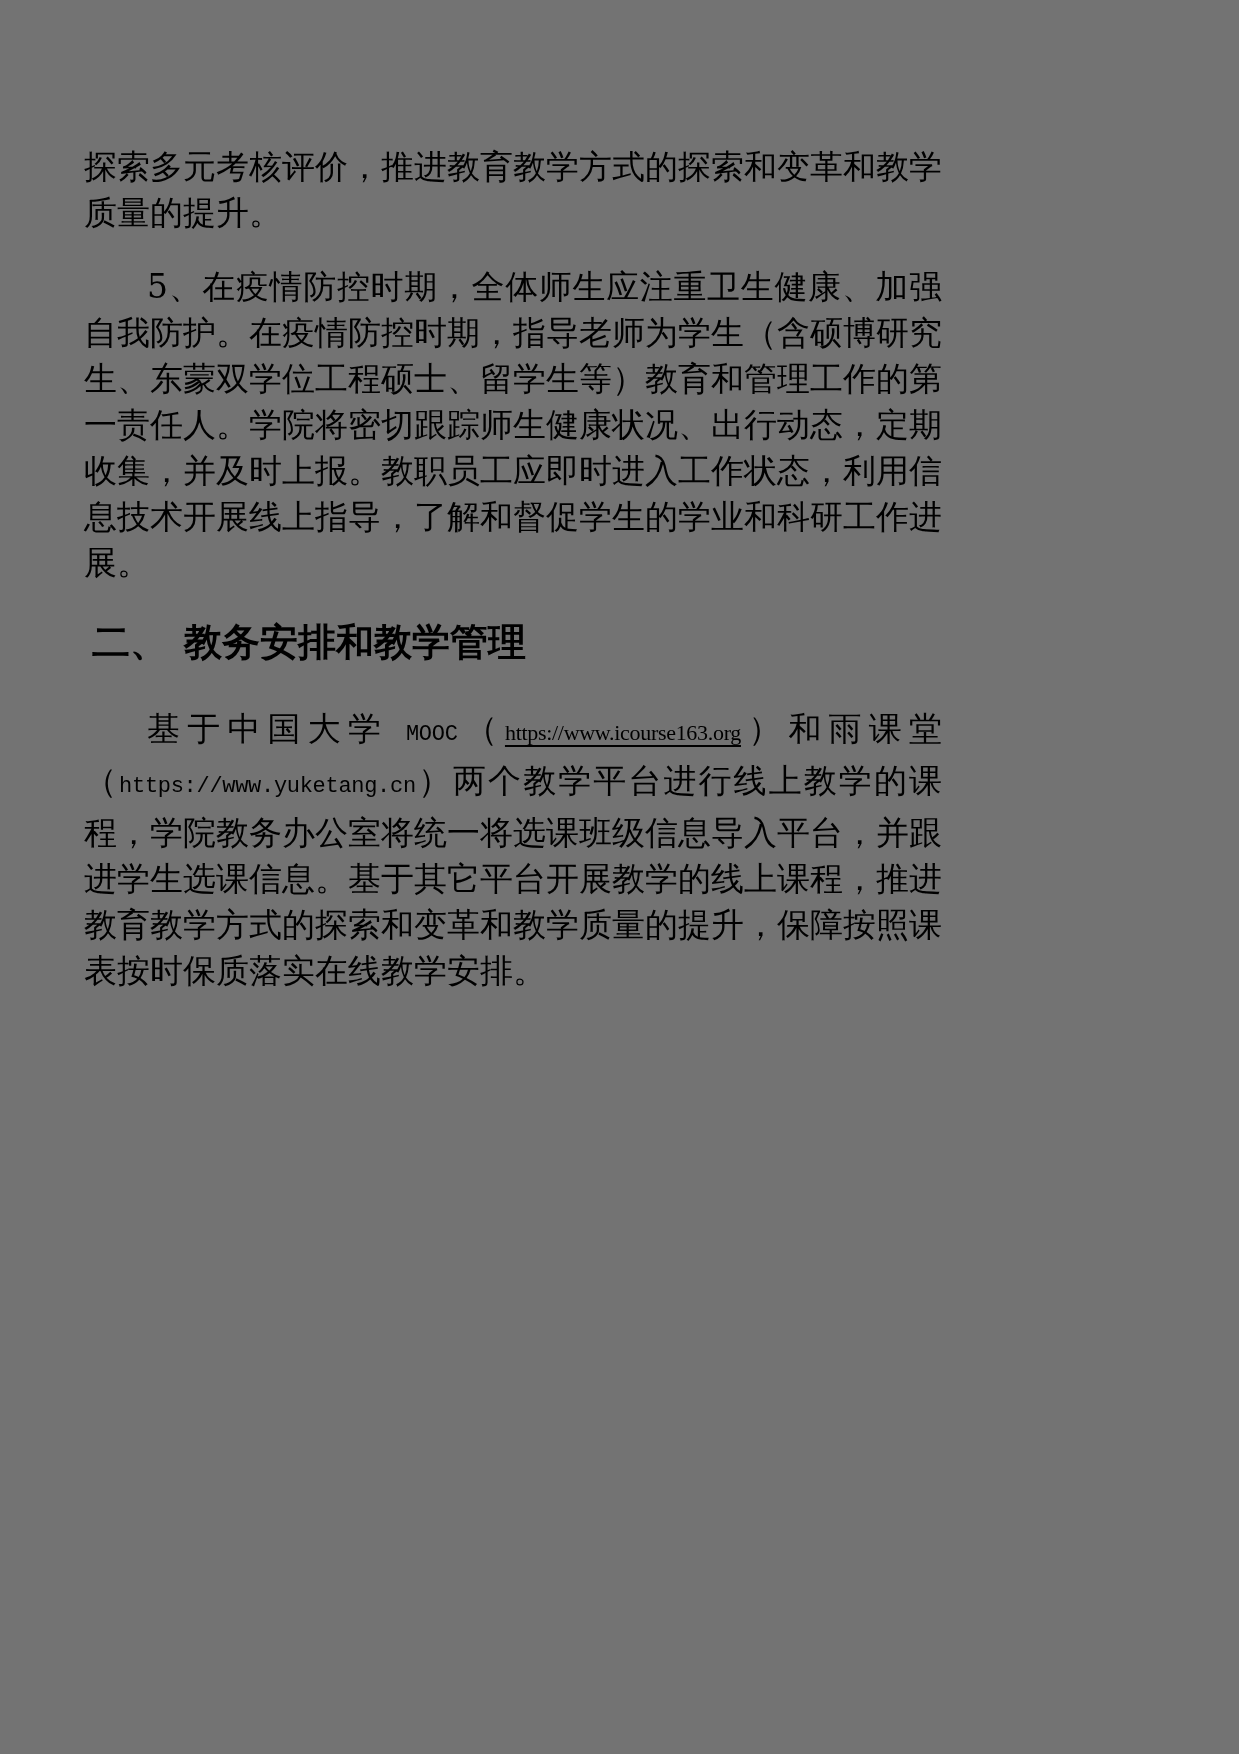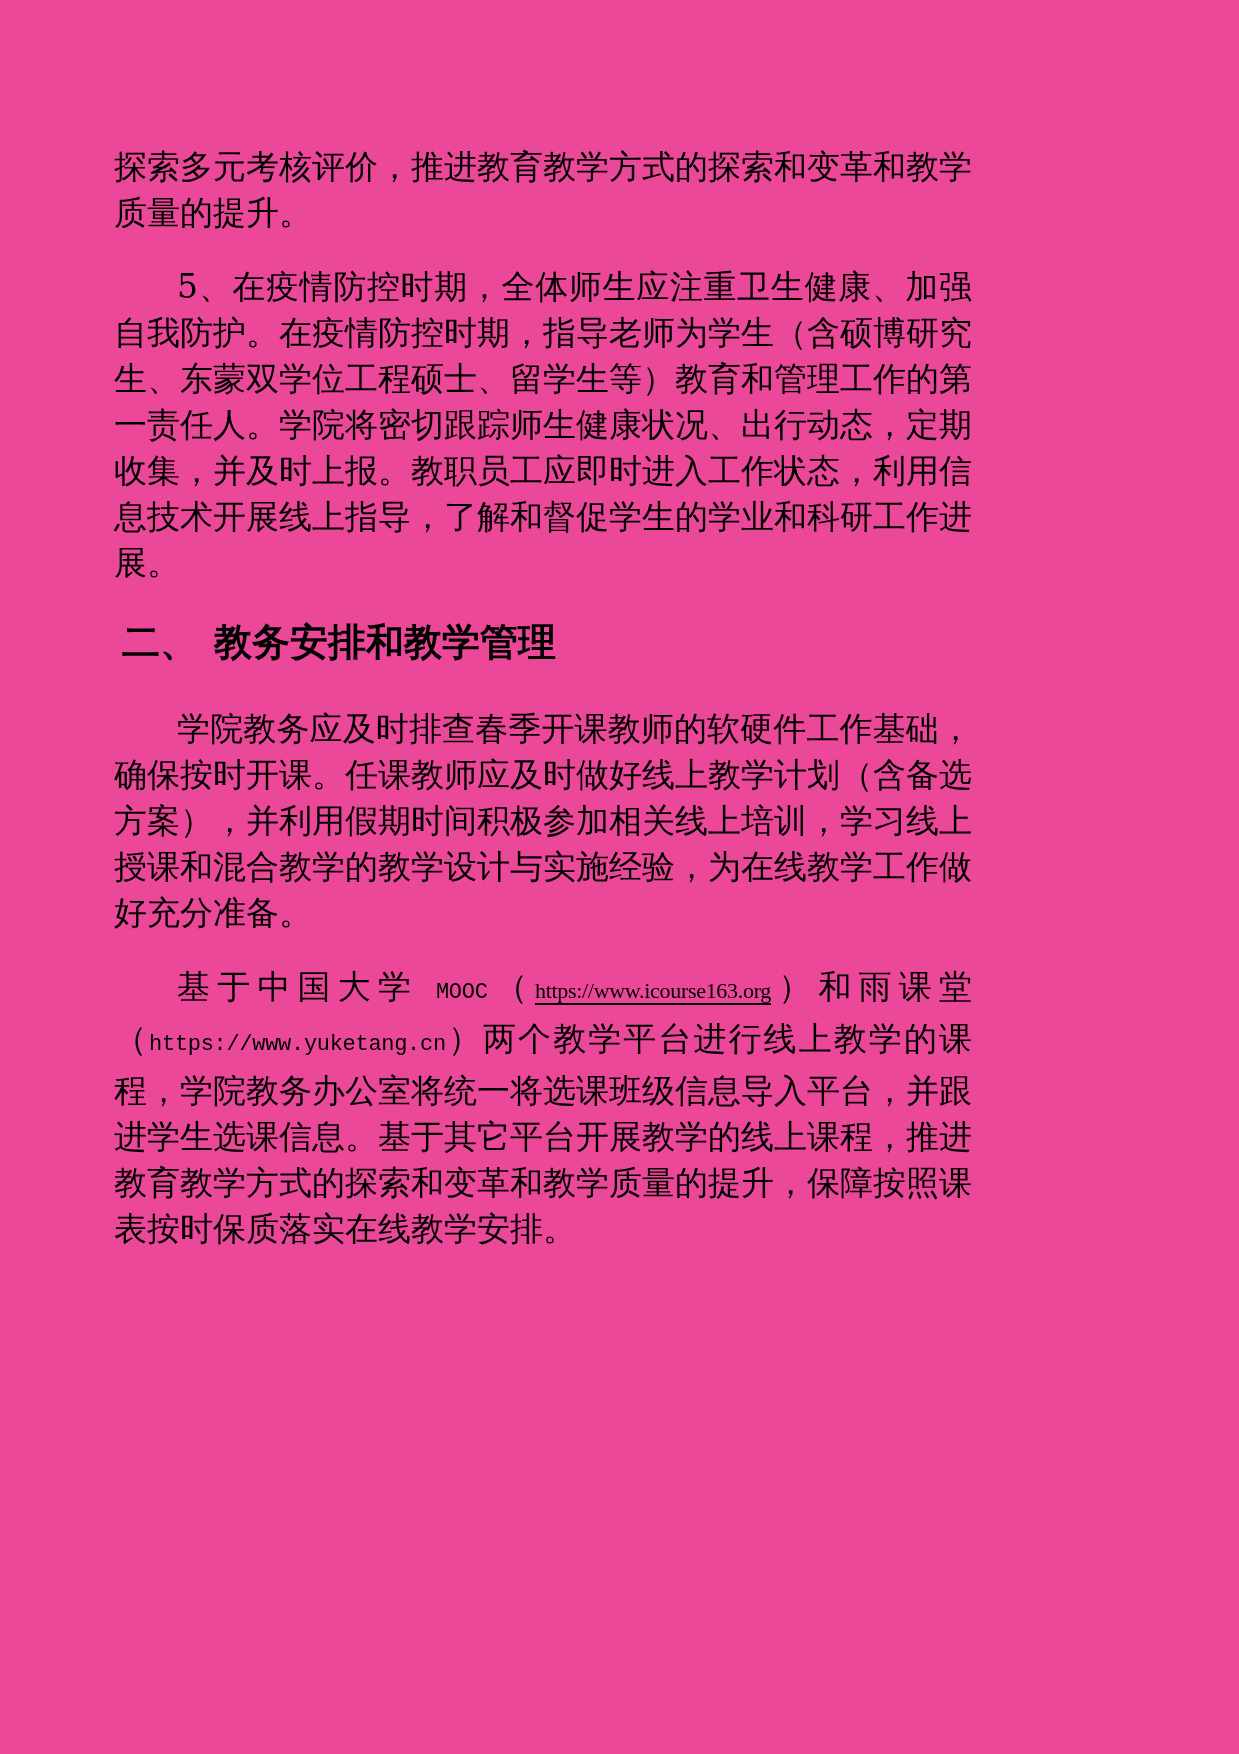--- a/index.html
+++ b/index.html
@@ -10,22 +10,22 @@
   body {
     width: 1239px;
     height: 1754px;
     overflow: hidden;
     color: #000000;
   }
   .page {
     box-sizing: border-box;
     width: 1239px;
     height: 1754px;
-    padding: 144px 191px 0 114px;
-    background: #ec4899;
+    padding: 144px 191px 0 84px;
+    background: #737373;
   }
   p.body {
     margin: 0 0 28px 0;
     width: 858px;
     font-family: "DejaVu Serif", "Liberation Serif", serif;
     font-size: 33px;
     line-height: 46px;
     text-align: justify;
     color: #000000;
   }
@@ -57,15 +57,14 @@
     font-family: Liberation Serif, serif;
   }
 </style>
 </head>
 <body>
 
 <div class="page">
     <p class="body">探索多元考核评价，推进教育教学方式的探索和变革和教学质量的提升。</p>
     <p class="body indent">5、在疫情防控时期，全体师生应注重卫生健康、加强自我防护。在疫情防控时期，指导老师为学生（含硕博研究生、东蒙双学位工程硕士、留学生等）教育和管理工作的第一责任人。学院将密切跟踪师生健康状况、出行动态，定期收集，并及时上报。教职员工应即时进入工作状态，利用信息技术开展线上指导，了解和督促学生的学业和科研工作进展。</p>
     <h2 class="section-heading"><span class="h-num">二、</span><span class="h-title">教务安排和教学管理</span></h2>
-    <p class="body indent">学院教务应及时排查春季开课教师的软硬件工作基础，确保按时开课。任课教师应及时做好线上教学计划（含备选方案），并利用假期时间积极参加相关线上培训，学习线上授课和混合教学的教学设计与实施经验，为在线教学工作做好充分准备。</p>
     <p class="body indent"><span>基于中国大学 </span><span class="latin">MOOC</span><span>（</span><a class="latin underline">https://www.icourse163.org</a><span>）和雨课堂（</span><span class="latin">https://www.yuketang.cn</span><span>）两个教学平台进行线上教学的课程，学院教务办公室将统一将选课班级信息导入平台，并跟进学生选课信息。基于其它平台开展教学的线上课程，推进教育教学方式的探索和变革和教学质量的提升，保障按照课表按时保质落实在线教学安排。</span></p>
   </div>
 
 </body></html>

